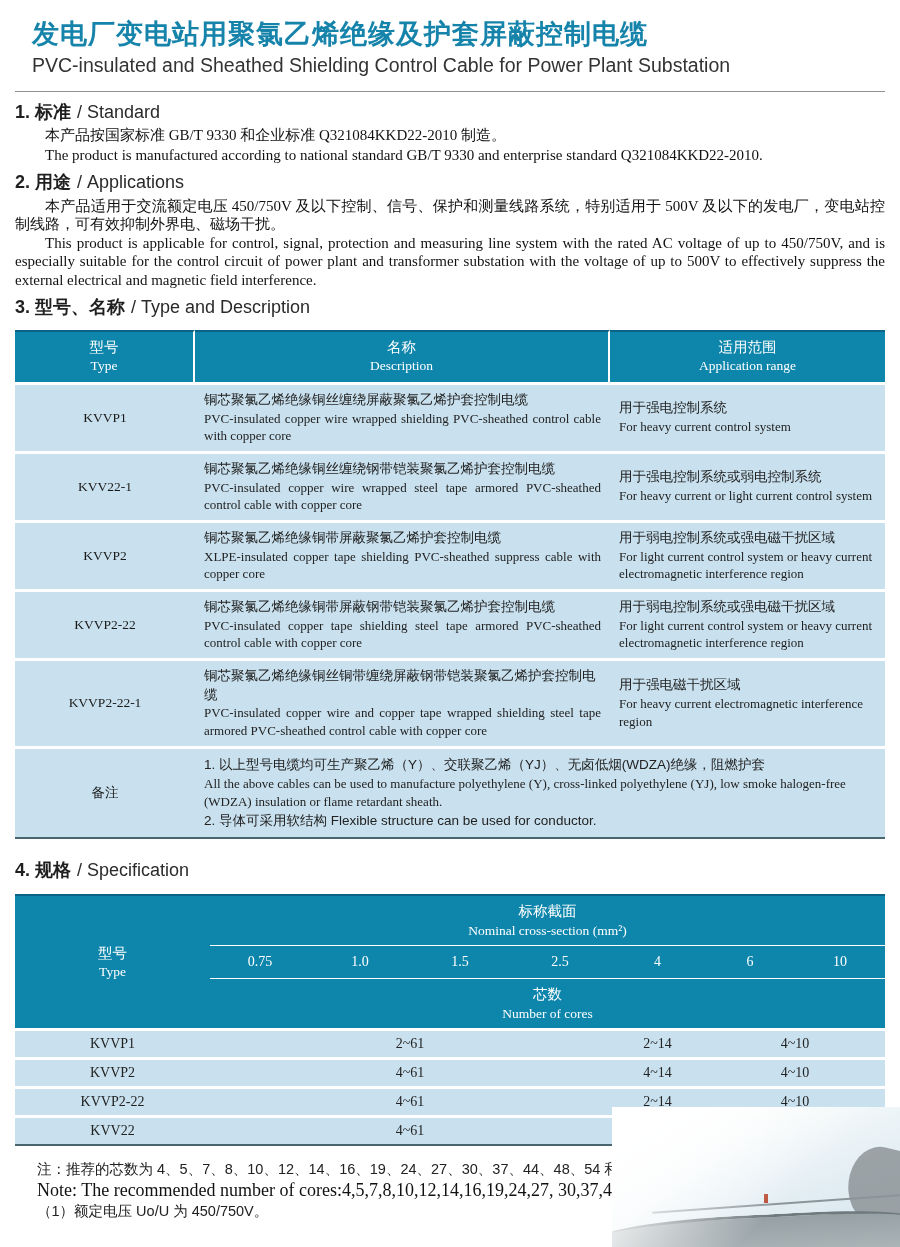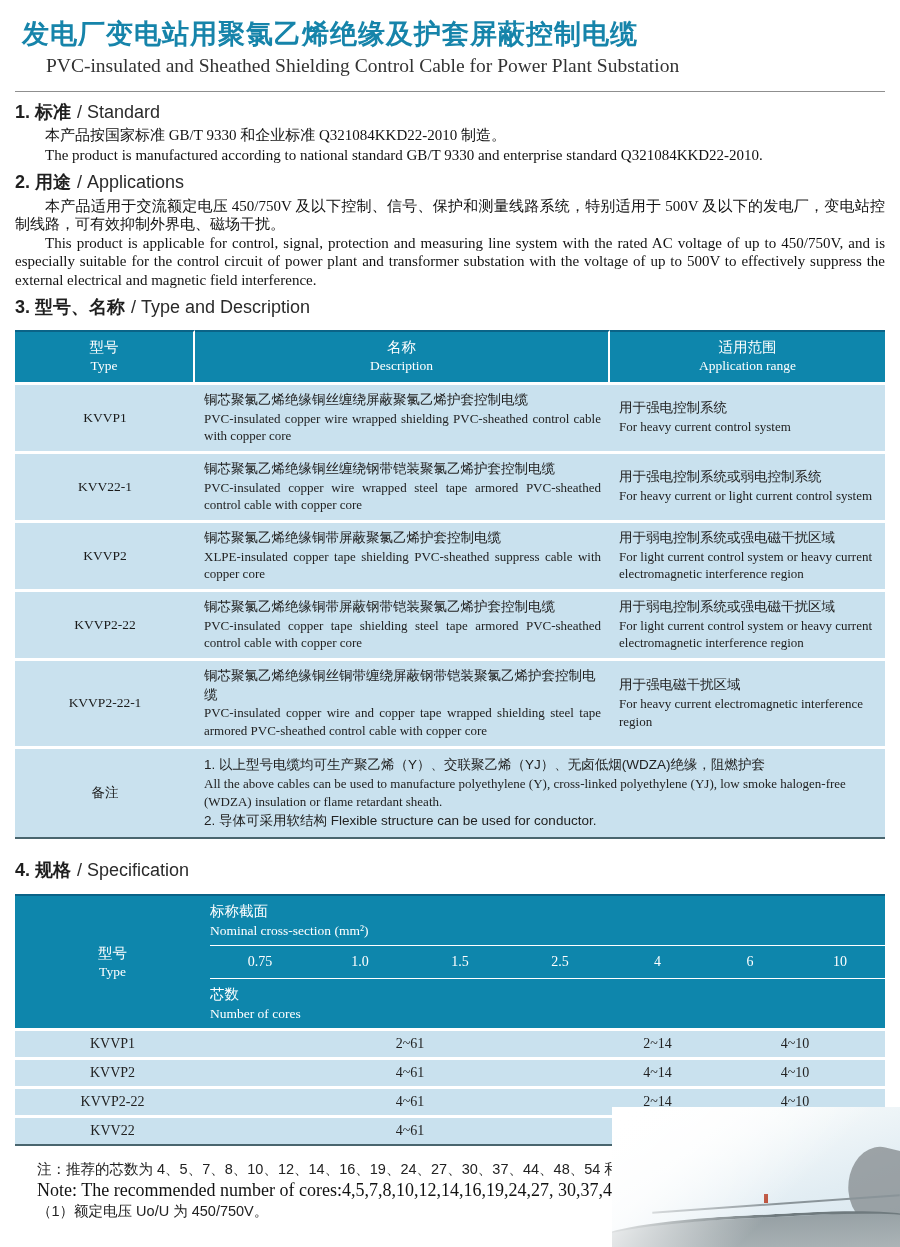--- a/index.html
+++ b/index.html
@@ -4,24 +4,24 @@
 <style>
   * { margin:0; padding:0; box-sizing:border-box; }
   html,body { background:#ffffff; }
   .page {
     position:relative; width:900px; height:1247px; overflow:hidden;
     background:#ffffff; color:#1a1a1a;
     font-family:"Liberation Serif", serif;
     padding:18px 15px 0 15px;
   }
   
-  .hdr { display:flex; align-items:center; margin-left:-2px; }
+  .hdr { display:flex; align-items:center; gap:10px; margin-left:-2px; }
   .hdr .bar { width:9px; background:#9d1d22; }
   .t-zh { font-family:"Liberation Sans", sans-serif; font-weight:bold; font-size:27px; line-height:1.2; color:#1684aa; letter-spacing:1px; }
-  .t-en { font-family:Liberation Serif, serif; font-size:19.5px; line-height:1.3; color:#333333; margin-top:3px;margin-left:24px; }
+  .t-en { font-family:Liberation Sans, sans-serif; font-size:19.5px; line-height:1.3; color:#333333; margin-top:3px; }
   .rule { border-top:1px solid #8f8f8f; margin:12px 0 10px 0; }
   
   .sec-h { font-family:"Liberation Sans", sans-serif; font-size:18px; line-height:1.2; color:#1f1f1f; margin:8px 0 3px 0; }
   .sec-h .zh { font-weight:bold; }
   .sec-h .en { font-weight:normal; margin-left:6px; color:#2a2a2a; }
   .para { font-size:15px; line-height:1.22; text-align:justify; text-indent:2em; color:#111; margin:1px 0; }
   .para.noj { text-align:left; }
   
   table.t1 { width:870px; border-collapse:separate; border-spacing:0 3px; margin-top:8px; table-layout:fixed; }
   .t1 col.c-type { width:180px; } .t1 col.c-desc { width:415px; } .t1 col.c-app { width:275px; }
@@ -43,21 +43,21 @@
   
   .spec { width:870px; margin-top:12px; }
   .spec-header {
     display:grid; grid-template-columns:195px 675px;
     background:#0e86ac; color:#ffffff; border-top:2px solid #0b6387;
   }
   .spec-type-h { display:flex; flex-direction:column; justify-content:center; align-items:center; }
   .spec-type-h .zh, .cross-h .zh, .cores-h .zh { font-family:"Liberation Sans", sans-serif; font-size:14.5px; line-height:1.35; }
   .spec-type-h .en, .cross-h .en, .cores-h .en { font-size:13.5px; line-height:1.3; }
   .spec-right { display:flex; flex-direction:column; }
-  .cross-h, .cores-h { flex:1; display:flex; flex-direction:column; justify-content:center; padding:6px 0; }
+  .cross-h, .cores-h { flex:1; display:flex; flex-direction:column; justify-content:center; align-items:center; padding:6px 0; }
   .sizes-row {
     display:grid; grid-template-columns:100px 100px 100px 100px 95px 90px 90px;
     border-top:1.5px solid #ffffff; border-bottom:1.5px solid #ffffff;
     padding:8px 0; text-align:center; font-size:14px;
   }
   .spec-row {
     display:grid; grid-template-columns:195px 400px 95px 180px;
     background:#c9e1ee; margin-top:3px; text-align:center;
     font-size:14px; padding:5px 0 5px 0; color:#222;
   }

